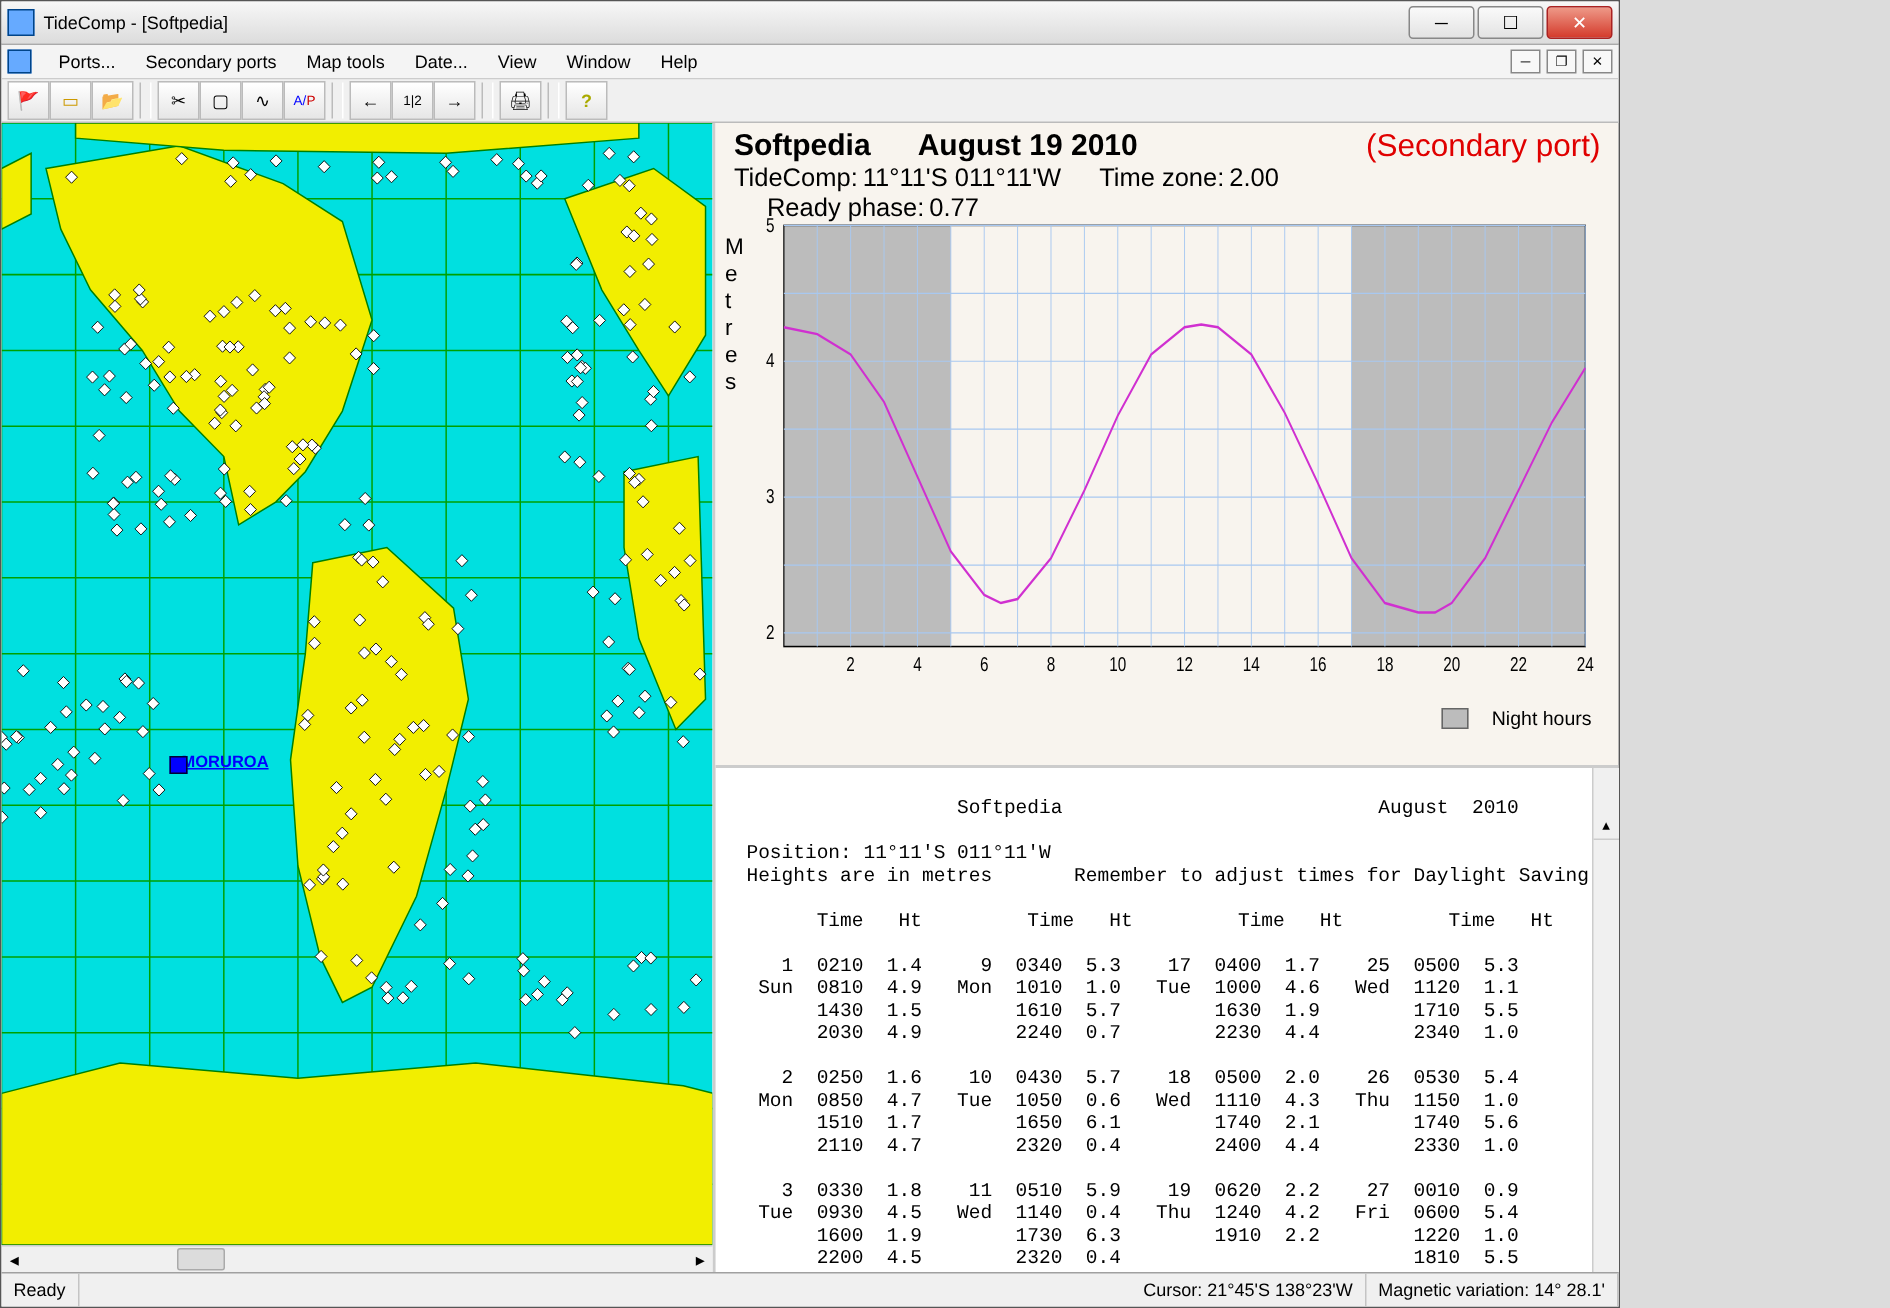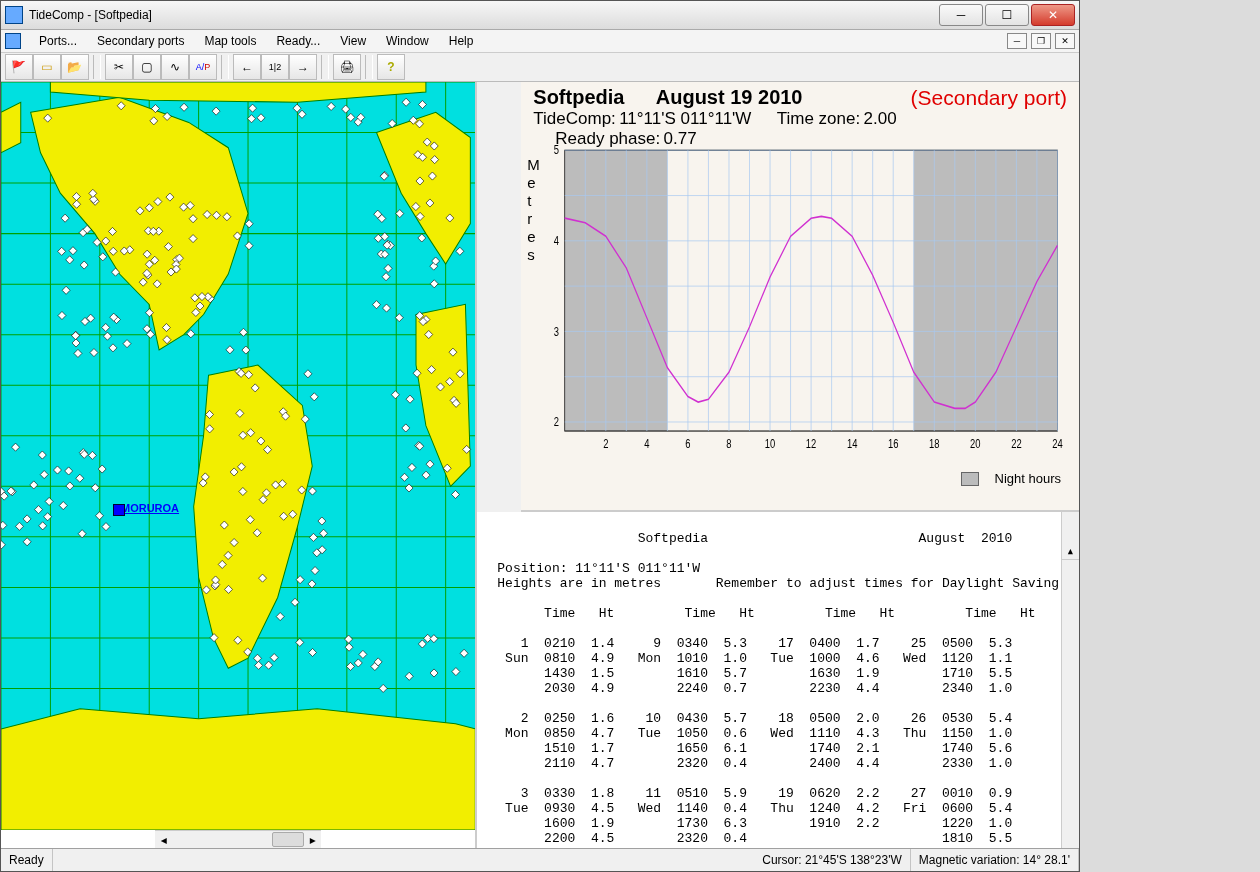--- a/index.html
+++ b/index.html
@@ -11,28 +11,28 @@
   .winbtn{width:42px;height:20px;border:1px solid #888;border-radius:3px;display:flex;align-items:center;justify-content:center;background:linear-gradient(to bottom,#fafafa,#e3e3e3);cursor:default;}
   .winbtn.close{background:linear-gradient(to bottom,#e98,#d43b2c);color:#fff;border-color:#a22;}
   .menubar{height:22px;display:flex;align-items:center;border-bottom:1px solid #ccc;background:#f4f4f4;padding-left:4px;}
   .menubar .menuitem{padding:2px 10px;cursor:default;}
   .mdi-controls{display:flex;gap:4px;margin-left:auto;margin-right:4px;}
   .mdi-controls .mbtn{width:18px;height:14px;border:1px solid #888;background:#f8f8f8;display:flex;align-items:center;justify-content:center;font-size:9px;}
   .toolbar{height:28px;display:flex;align-items:center;border-bottom:1px solid #bbb;background:#f0f0f0;padding:0 4px;gap:0;}
   .tb-btn{width:26px;height:24px;border:1px solid #bbb;background:linear-gradient(to bottom,#fff,#e6e6e6);display:flex;align-items:center;justify-content:center;font-size:12px;}
   .tb-sep{width:6px;height:24px;border-left:1px solid #bbb;border-right:1px solid #fff;margin:0 4px;}
   .workspace{flex:1;display:flex;flex-direction:row;overflow:hidden;}
-  .mappane{width:480px;display:flex;flex-direction:column;border-right:2px solid #ccc;background:#fff;align-items:center;}
+  .mappane{width:480px;display:flex;flex-direction:column;border-right:2px solid #ccc;background:#fff;}
   .mapcanvas{flex:1;position:relative;overflow:hidden;}
   .mapcanvas svg{width:100%;height:100%;display:block;}
   .maplabel{position:absolute;color:#0000ff;text-decoration:underline;font-size:11px;font-weight:bold;}
   .hscroll{height:17px;background:#f0f0f0;border-top:1px solid #ccc;display:flex;align-items:center;}
   .hscroll .thumb{width:30px;height:13px;background:#dcdcdc;border:1px solid #aaa;border-radius:2px;margin-left:100px;}
   .rightcol{flex:1;display:flex;flex-direction:column;}
-  .chartpane{height:430px;background:#f8f4ee;border-bottom:2px solid #ccc;position:relative;box-sizing:border-box;margin-left:44px;}
+  .chartpane{height:430px;background:#f8f4ee;border-bottom:2px solid #ccc;position:relative;box-sizing:border-box;}
   .chart-header{position:absolute;top:4px;left:12px;right:12px;}
   .ch-title{font-family:Arial,sans-serif;font-size:20px;font-weight:bold;}
   .ch-sub{font-family:Arial,sans-serif;font-size:17px;}
   .secondary{color:#e00000;float:right;font-size:21px;}
   .chart-body{position:absolute;top:60px;left:22px;right:14px;bottom:48px;}
   .chart-body svg{width:100%;height:100%;}
   .chart-footer{position:absolute;bottom:6px;left:0;right:0;text-align:center;font-size:13px;color:#333;}
   .legend{position:absolute;bottom:24px;right:18px;font-size:13px;display:flex;align-items:center;gap:16px;}
   .legend .sw{width:16px;height:12px;background:#bcbcbc;border:1px solid #666;}
   .tablepane{flex:1;background:#fff;font-family:"Courier New",monospace;font-size:13px;white-space:pre;overflow:auto;padding:4px 20px;position:relative;}
@@ -58,21 +58,21 @@
       <div class="winbtn">☐</div>
       <div class="winbtn close">✕</div>
     </div>
   </div>
 
   <div class="menubar">
     <span class="appicon" style="width:14px;height:14px;background:#6af;border:1px solid #048;margin-right:8px;"></span>
     <div class="menuitem">Ports...</div>
     <div class="menuitem">Secondary ports</div>
     <div class="menuitem">Map tools</div>
-    <div class="menuitem">Ready...</div>
+    <div class="menuitem">Date...</div>
     <div class="menuitem">View</div>
     <div class="menuitem">Window</div>
     <div class="menuitem">Help</div>
     <div class="mdi-controls">
       <div class="mbtn">─</div>
       <div class="mbtn">❐</div>
       <div class="mbtn">✕</div>
     </div>
   </div>
 

